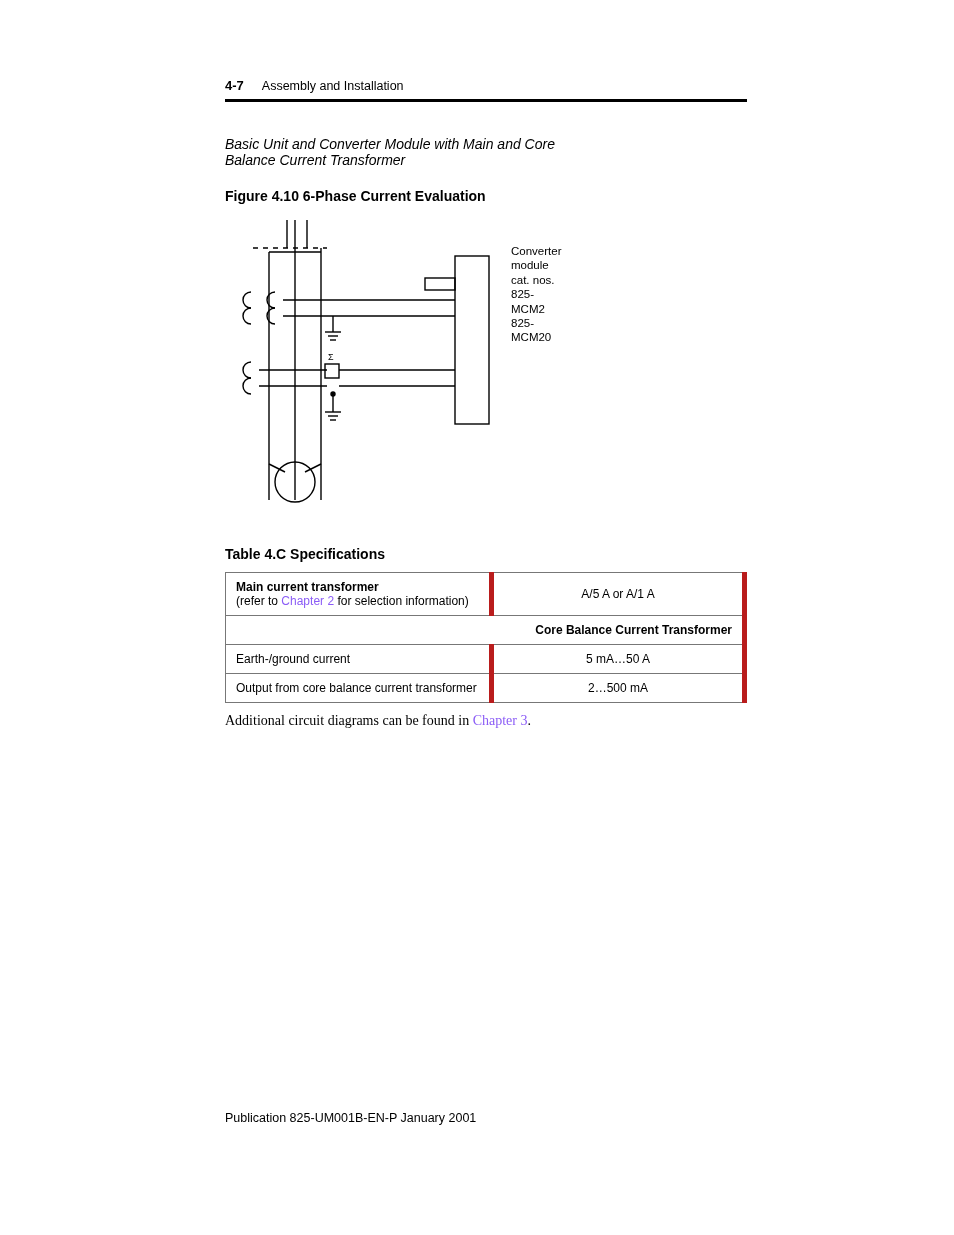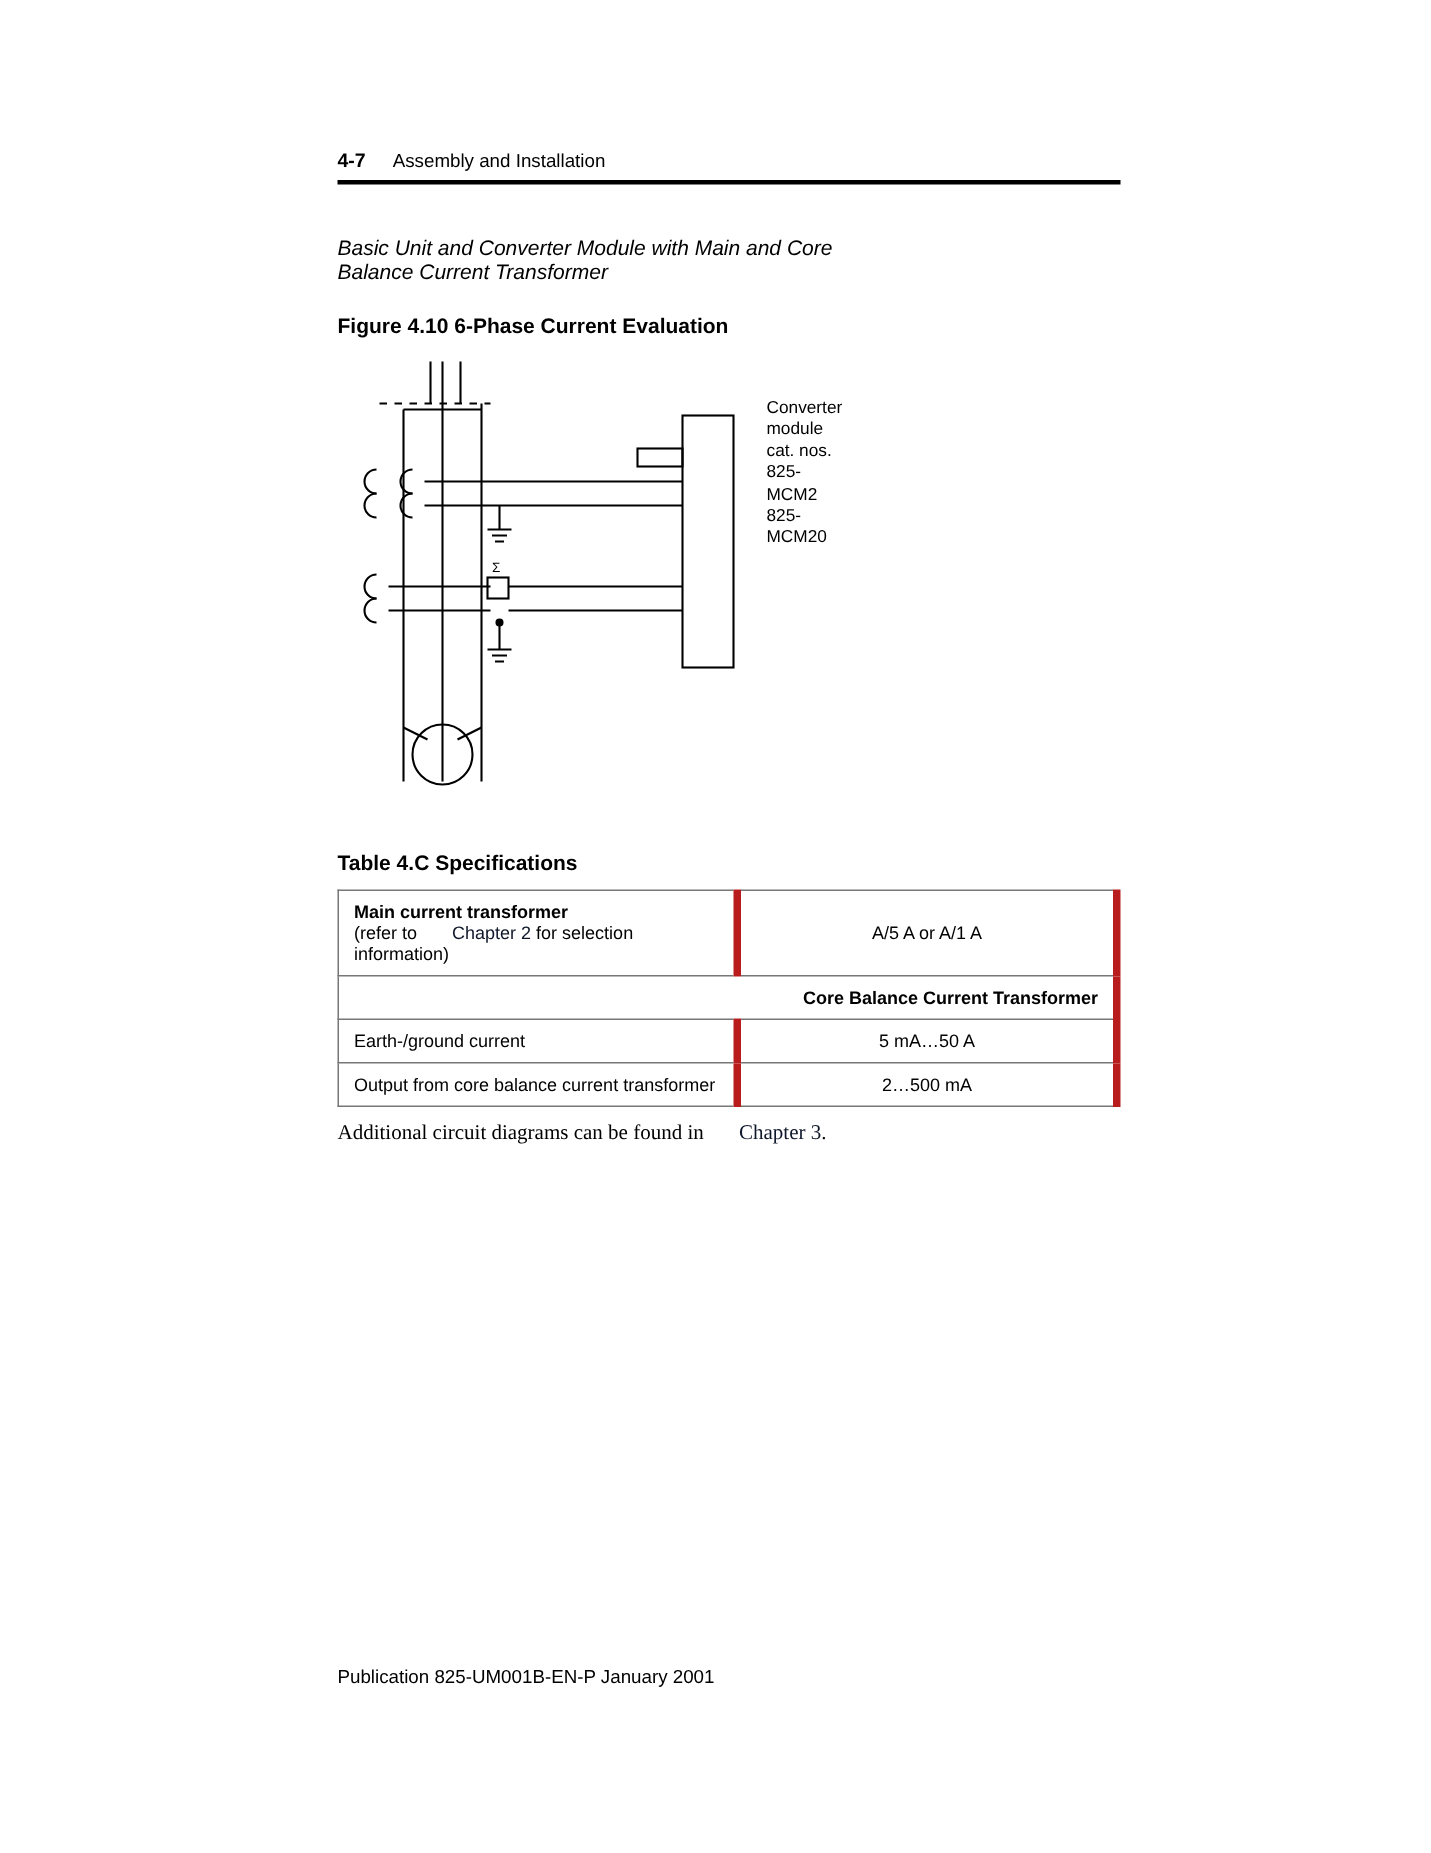--- a/index.html
+++ b/index.html
@@ -9,21 +9,21 @@
     font-family: Arial, Helvetica, sans-serif;
     color: #000;
     width: 954px;
     height: 1235px;
   }
   .page {
     position: relative;
     width: 769px;
     height: 1235px;
     box-sizing: border-box;
-    padding: 99px 210px 0 225px;
+    padding: 78px 210px 0 225px;
   }
   .header-line {
     display: flex;
     align-items: baseline;
     gap: 18px;
     font-size: 12.5px;
     margin-bottom: 6px;
   }
   .header-page-num {
     font-weight: 700;
@@ -72,21 +72,21 @@
     border-left: 1px solid #777;
     border-right: 5px solid #b91c1c;
     border-bottom: 1px solid #777;
     padding: 7px 10px;
     vertical-align: top;
   }
   table.spec tr.top-row td { border-top: 1px solid #777; }
   table.spec .label-col { width: 243px; }
   table.spec .val-col { text-align: center; }
   .row-strong { font-weight: 700; }
-  .link-blue { color: #0f172a; margin-left: 20px; }
+  .link-blue { color: #8b5cf6; }
   .core-balance-header td {
     text-align: right;
     font-weight: 700;
   }
   .below-table {
     font-family: "Times New Roman", Times, serif;
     font-size: 14px;
     margin-top: 10px;
   }
   .pub-line {

